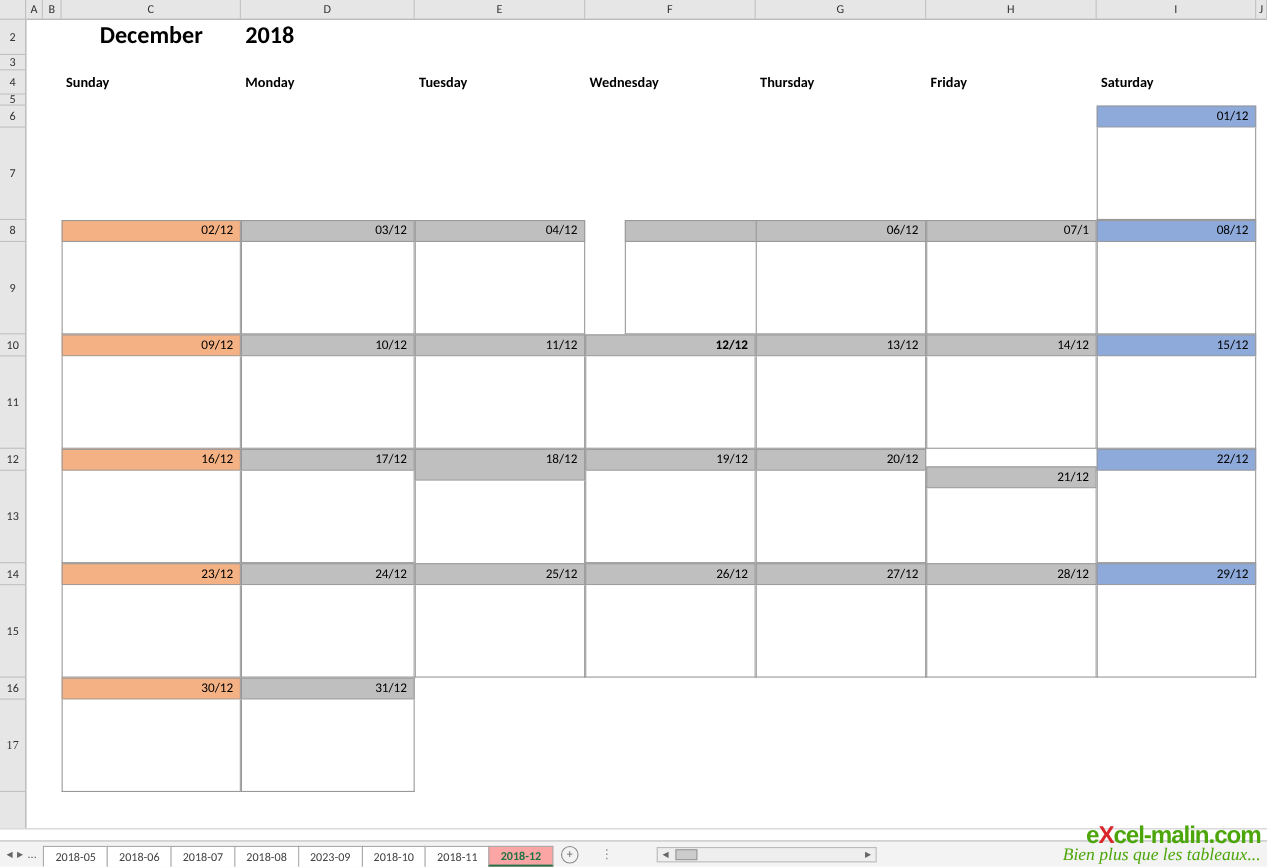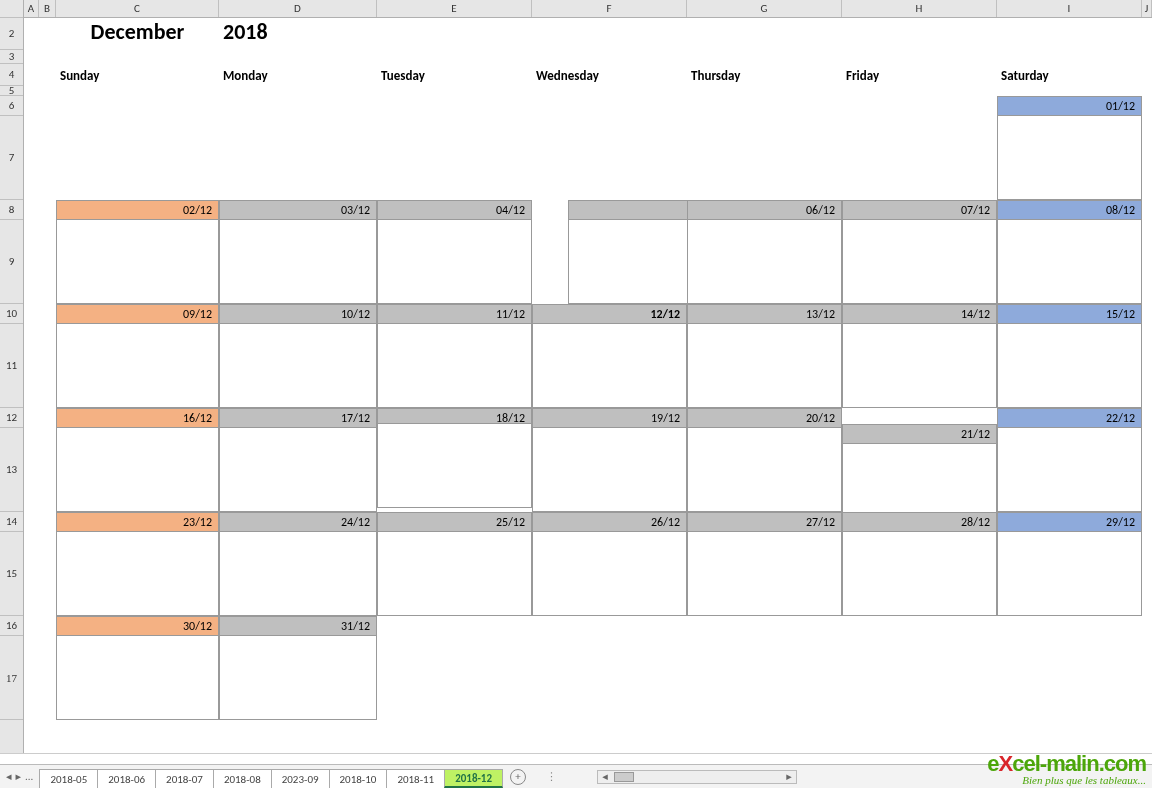--- a/index.html
+++ b/index.html
@@ -117,21 +117,21 @@
   border-bottom: none;
   background: #fff;
   color: #444;
   margin-right: -1px;
   cursor: pointer;
   height: 19px;
   display: flex;
   align-items: center;
 }
 .tab.active {
-  background: #bef264;
+  background: #fca5a5;
   font-weight: bold;
   border-bottom: 2px solid #217346;
   color: #217346;
 }
 .newsheet {
   margin-left: 8px;
   width: 16px; height: 16px;
   border: 1px solid #888; border-radius: 50%;
   color: #666; text-align: center; line-height: 13px;
   cursor: pointer;
@@ -158,21 +158,21 @@
   font-family: Arial, sans-serif;
   font-weight: 900;
   font-size: 22px;
   color: #4ca60a;
   letter-spacing: -1px;
 }
 .brand .b1 .x { color: #d9262b; }
 .brand .b2 {
   font-family: Georgia, serif;
   font-style: italic;
-  font-size: 11px;
+  font-size: 16px;
   color: #4ca60a;
 }
 </style>
 </head>
 <body>
 
 <div class="grid-area">
   <div class="row-headers" id="rowhdrs">
       <div class="rh" style="height: 18px;"></div>
       <div class="rh" style="height: 32px;">2</div>
@@ -249,21 +249,21 @@
         </div>
         <div class="calwrap wd" style="left: 532px; top: 182px; width: 173px; padding-left: 12px;">
           <div class="cal-date" style="height: 20px;">05/12</div>
           <div class="cal-body" style="height: 84px;"></div>
         </div>
         <div class="calwrap wd" style="left: 663px; top: 182px; width: 155px;">
           <div class="cal-date" style="height: 20px;">06/12</div>
           <div class="cal-body" style="height: 84px;"></div>
         </div>
         <div class="calwrap wd" style="left: 818px; top: 182px; width: 155px;">
-          <div class="cal-date" style="height: 20px;">07/12</div>
+          <div class="cal-date" style="height: 20px;">07/1</div>
           <div class="cal-body" style="height: 84px;"></div>
         </div>
         <div class="calwrap sat" style="left: 973px; top: 182px; width: 145px;">
           <div class="cal-date" style="height: 20px;">08/12</div>
           <div class="cal-body" style="height: 84px;"></div>
         </div>
         <div class="calwrap sun" style="left: 32px; top: 286px; width: 163px;">
           <div class="cal-date" style="height: 20px;">09/12</div>
           <div class="cal-body" style="height: 84px;"></div>
         </div>
@@ -293,21 +293,21 @@
         </div>
         <div class="calwrap sun" style="left: 32px; top: 390px; width: 163px;">
           <div class="cal-date" style="height: 20px;">16/12</div>
           <div class="cal-body" style="height: 84px;"></div>
         </div>
         <div class="calwrap wd" style="left: 195px; top: 390px; width: 158px;">
           <div class="cal-date" style="height: 20px;">17/12</div>
           <div class="cal-body" style="height: 84px;"></div>
         </div>
         <div class="calwrap wd" style="left: 353px; top: 390px; width: 155px;">
-          <div class="cal-date" style="height: 16px;">18/12</div>
+          <div class="cal-date" style="height: 29px;">18/12</div>
           <div class="cal-body" style="height: 84px;"></div>
         </div>
         <div class="calwrap wd" style="left: 508px; top: 390px; width: 155px;">
           <div class="cal-date" style="height: 20px;">19/12</div>
           <div class="cal-body" style="height: 84px;"></div>
         </div>
         <div class="calwrap wd" style="left: 663px; top: 390px; width: 155px;">
           <div class="cal-date" style="height: 20px;">20/12</div>
           <div class="cal-body" style="height: 84px;"></div>
         </div>

